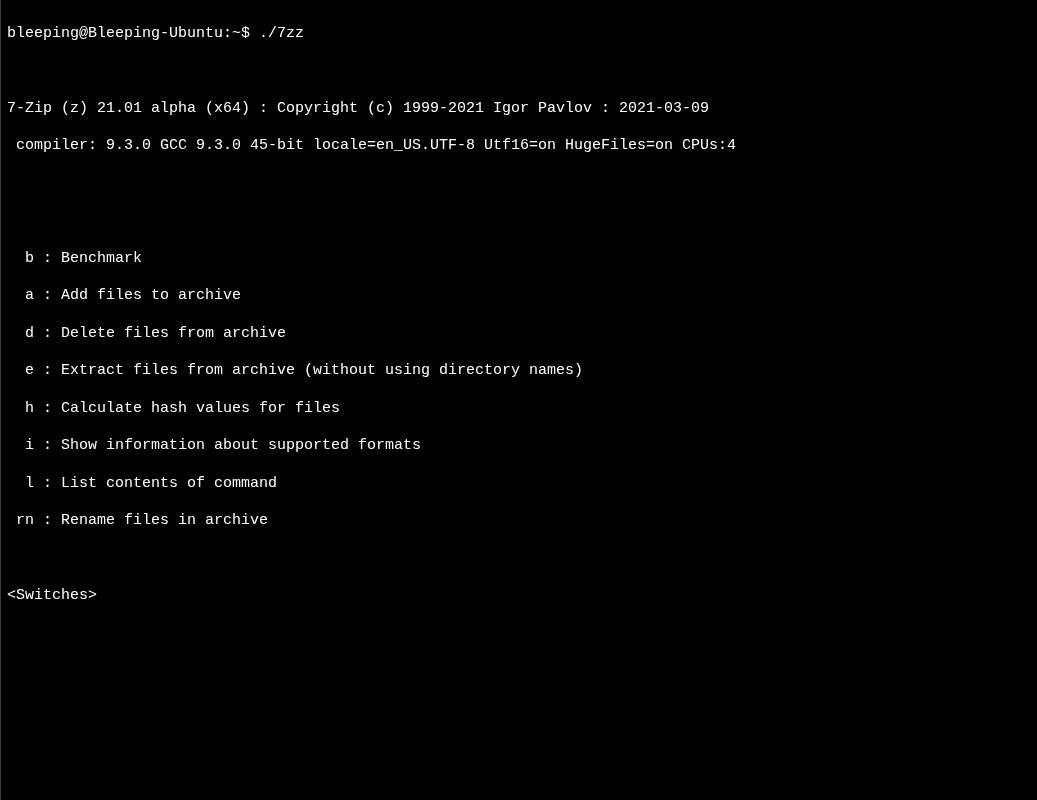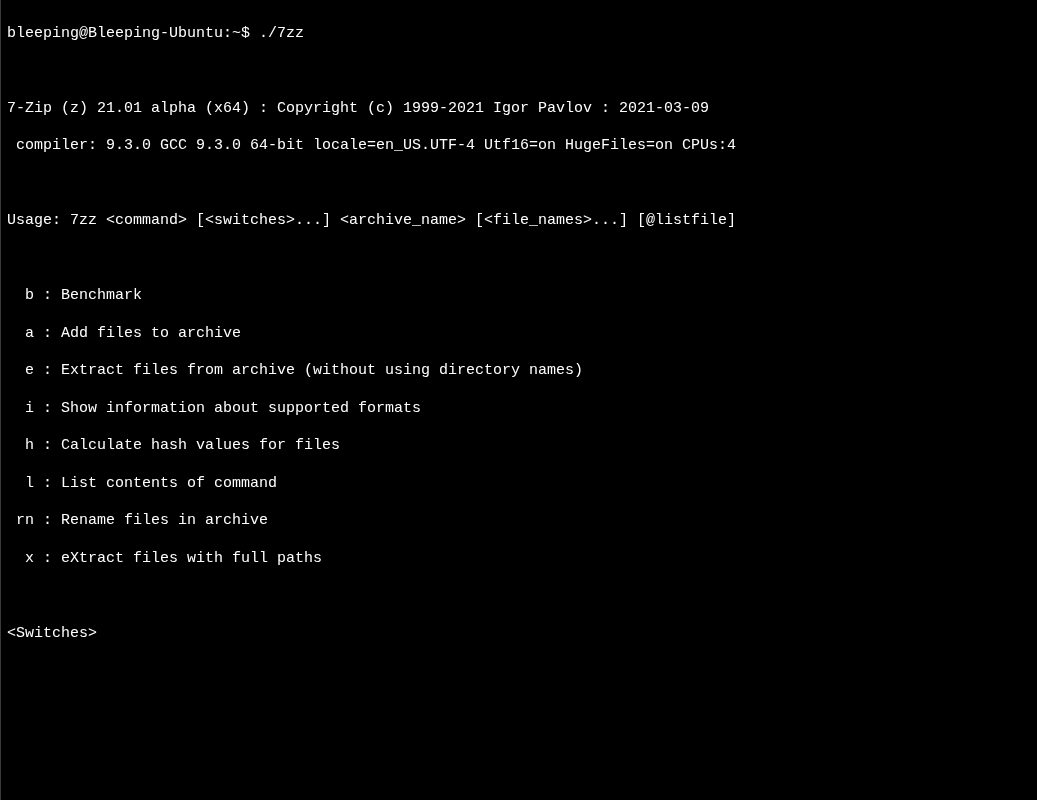--- a/index.html
+++ b/index.html
@@ -30,32 +30,31 @@
     vertical-align: text-bottom;
   }
 </style>
 </head>
 <body>
 
 <div class="terminal">
 <div class="prompt-line"><span class="cursor"></span><span>bleeping@Bleeping-Ubuntu</span><span>:</span><span>~</span><span>$</span> <span>./7zz</span></div>
 <div> </div>
 <div>7-Zip (z) 21.01 alpha (x64) : Copyright (c) 1999-2021 Igor Pavlov : 2021-03-09</div>
-<div> compiler: 9.3.0 GCC 9.3.0 64-bit locale=en_US.UTF-4 Utf16=on HugeFiles=on CPUs:4 </div>
+<div> compiler: 9.3.0 GCC 9.3.0 45-bit locale=en_US.UTF-8 Utf16=on HugeFiles=on CPUs:4 </div>
 <div> </div>
-<div>Usage: 7zz &lt;command&gt; [&lt;switches&gt;...] &lt;archive_name&gt; [&lt;file_names&gt;...] [@listfile]</div>
 <div> </div>
 <div>  b : Benchmark</div>
 <div>  a : Add files to archive</div>
+<div>  d : Delete files from archive</div>
 <div>  e : Extract files from archive (without using directory names)</div>
+<div>  h : Calculate hash values for files</div>
 <div>  i : Show information about supported formats</div>
-<div>  h : Calculate hash values for files</div>
 <div>  l : List contents of command</div>
 <div> rn : Rename files in archive</div>
-<div>  x : eXtract files with full paths</div>
 <div> </div>
 <div>&lt;Switches&gt;</div>
 
 
 
 
 
 
 
 

